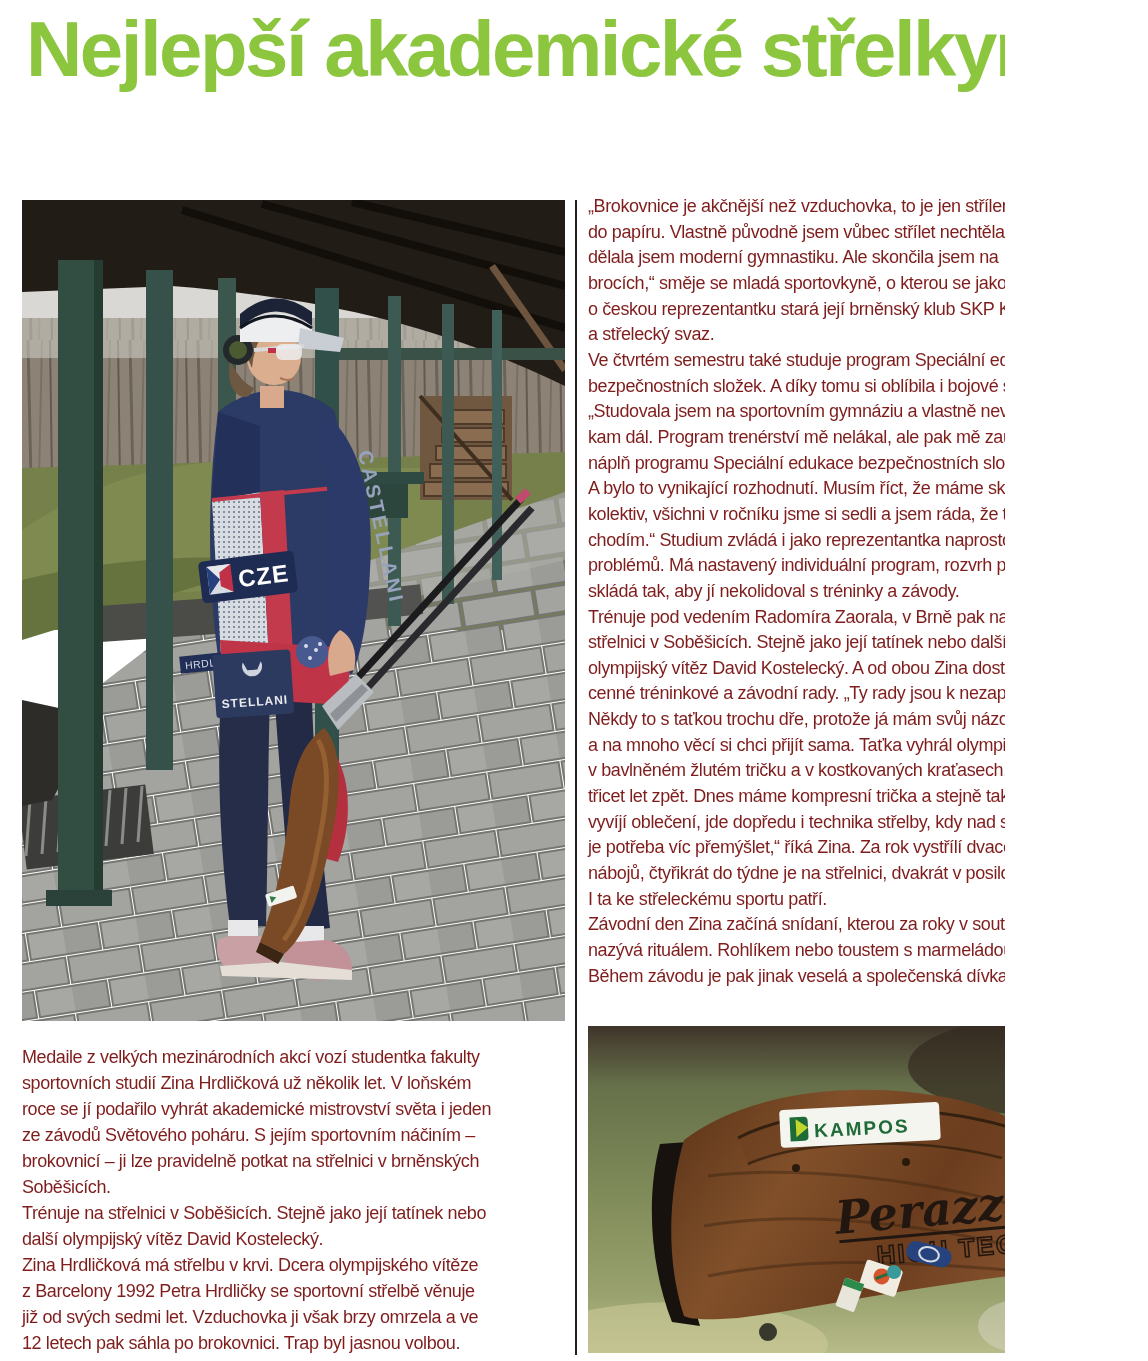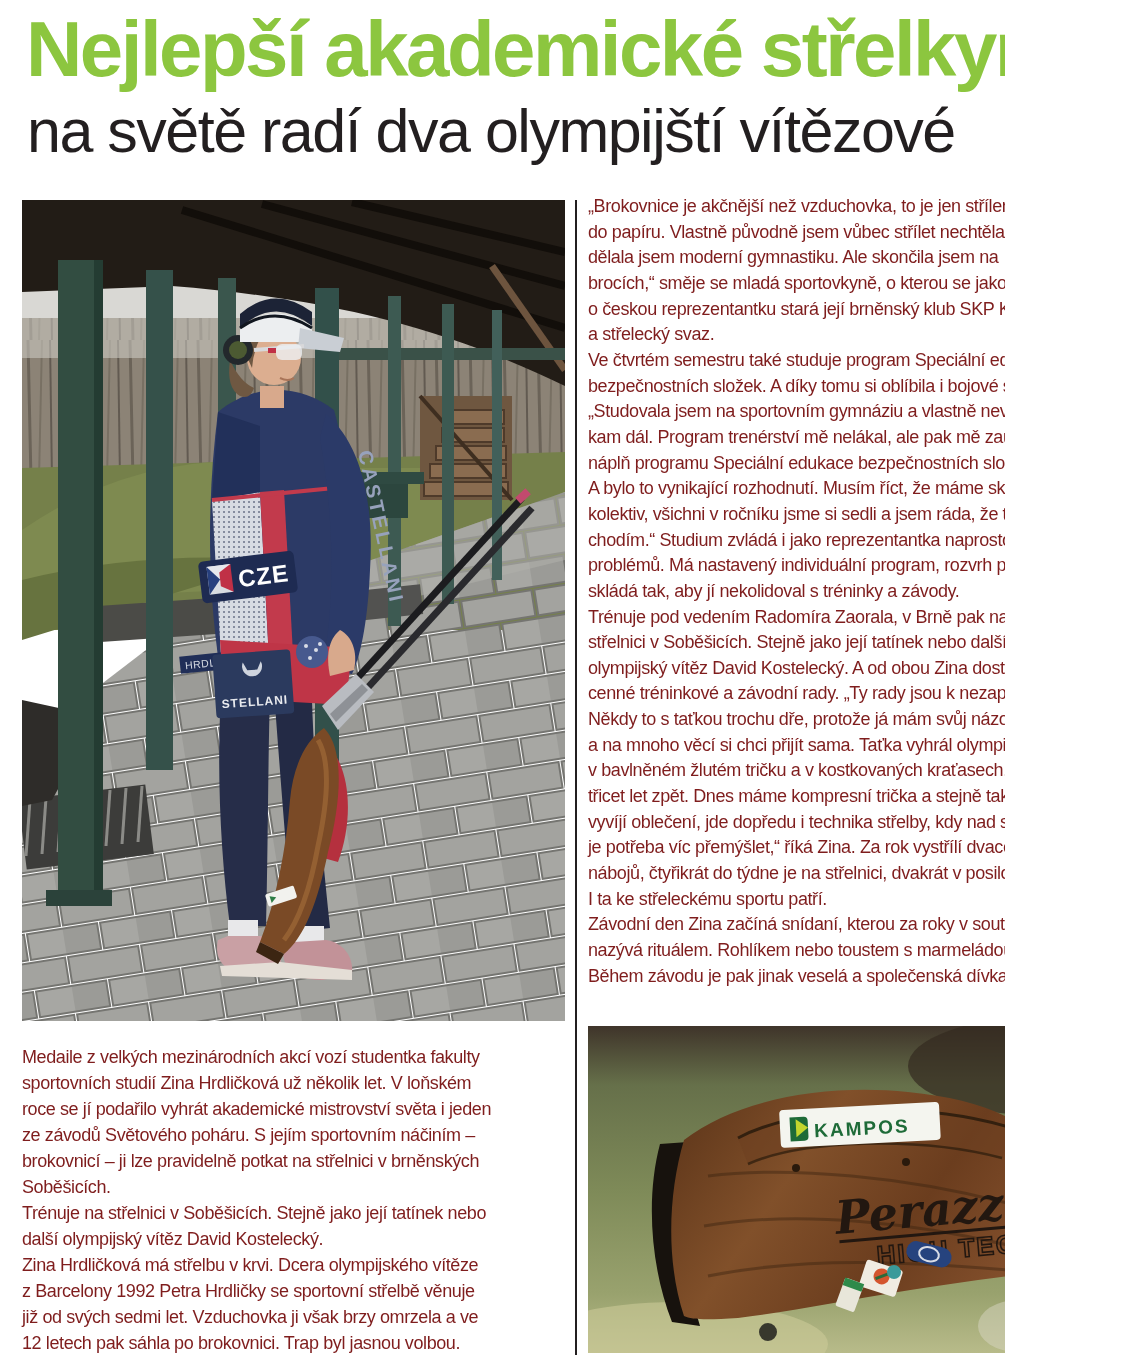--- a/index.html
+++ b/index.html
@@ -16,21 +16,20 @@
   .body-right{left:588px;top:194px;width:545px;line-height:25.65px;}
   .body-left{left:22px;top:1044px;width:550px;line-height:26px;}
   svg{display:block;}
 </style>
 </head>
 <body>
 
 <div class="page">
 
   <h1 class="headline-green">Nejlepší akademické střelkyni</h1>
-  <h2 class="headline-black">na světě radí dva olympijští vítězové</h2>
 
   <figure class="photo-left" style="margin:0">
     <svg width="543" height="821" viewBox="0 0 543 821">
       <defs>
         <pattern id="pav" width="74" height="58" patternUnits="userSpaceOnUse" patternTransform="rotate(-9)">
           <rect x="0" y="0" width="74" height="58" fill="#76767200"></rect>
           <rect x="1" y="1" width="71" height="26" fill="#a3a39f" stroke="#757571" stroke-width="2"></rect>
           <rect x="-36" y="30" width="71" height="26" fill="#9b9b97" stroke="#757571" stroke-width="2"></rect>
           <rect x="38" y="30" width="71" height="26" fill="#a7a7a3" stroke="#757571" stroke-width="2"></rect>
         </pattern>

